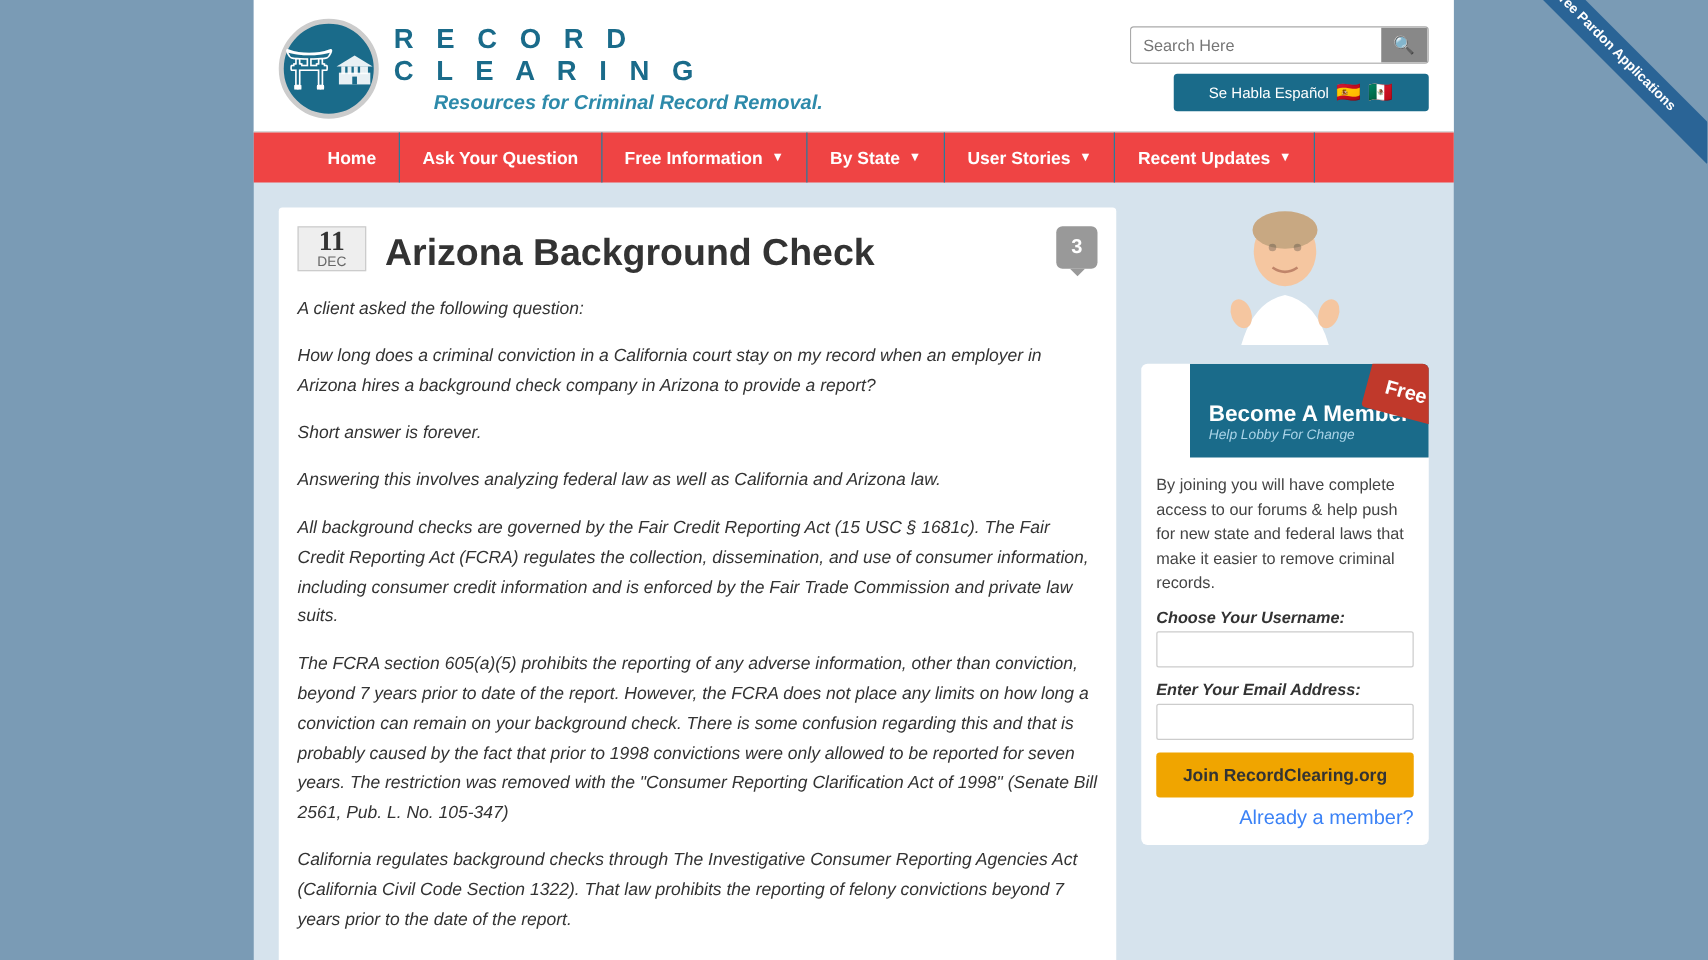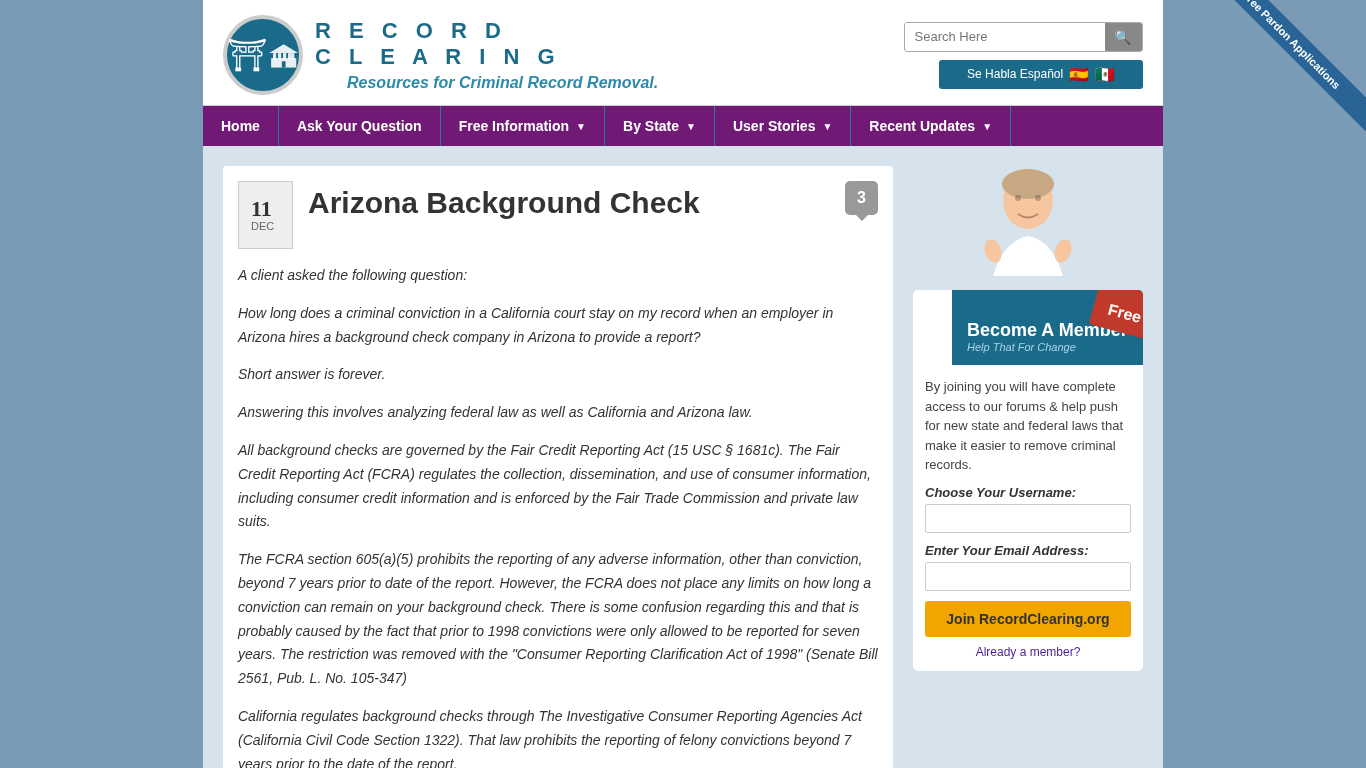--- a/index.html
+++ b/index.html
@@ -137,23 +137,24 @@
       font-size: 12px;
       font-family: Arial, sans-serif;
       display: flex;
       align-items: center;
       gap: 6px;
     }
     .flag-emoji { font-size: 16px; }
 
     
     .nav-bar {
-      background: #701a75;
+      background: #ef4444;
       display: flex;
       align-items: stretch;
+      padding-left: 41px;
     }
     .nav-item {
       color: white;
       padding: 12px 18px;
       font-family: Arial, sans-serif;
       font-size: 14px;
       font-weight: bold;
       cursor: pointer;
       display: flex;
       align-items: center;
@@ -183,21 +184,22 @@
     }
     .article-header {
       display: flex;
       align-items: flex-start;
       padding: 15px 15px 0;
       gap: 15px;
     }
     .date-box {
       background: #eee;
       border: 1px solid #ccc;
-      padding: 16px 12px;
+      padding: 0 12px;
+      text-align: center;
       min-width: 55px;
       flex-shrink: 0;
     }
     .date-day {
       font-size: 22px;
       font-weight: bold;
       color: #333;
       line-height: 1;
     }
     .date-month {
@@ -327,23 +329,23 @@
       padding: 10px;
       font-size: 14px;
       font-weight: bold;
       color: #333;
       cursor: pointer;
       border-radius: 3px;
       font-family: Arial, sans-serif;
       margin-bottom: 8px;
     }
     .already-member {
-      text-align: center;
-      color: #4c1d95;
-      font-size: 12px;
+      text-align: right;
+      color: #3b82f6;
+      font-size: 16px;
       font-family: Arial, sans-serif;
       cursor: pointer;
     }
   </style>
 </head>
 <body>
 
 <div class="corner-ribbon">
   <div class="corner-ribbon-text">Free Pardon Applications</div>
 </div>
@@ -447,21 +449,21 @@
           <circle cx="90" cy="32" r="3" fill="#333" opacity="0.3"></circle>
           <path d="M70 48 Q80 55 90 48" stroke="#c0856a" stroke-width="2" fill="none"></path>
 
           <ellipse cx="45" cy="85" rx="8" ry="12" fill="#f5c6a0" transform="rotate(-20, 45, 85)"></ellipse>
           <ellipse cx="115" cy="85" rx="8" ry="12" fill="#f5c6a0" transform="rotate(20, 115, 85)"></ellipse>
         </svg>
       </div>
       <div class="member-box">
         <div class="member-header">
           <div class="member-title">Become A Member</div>
-          <div class="member-subtitle">Help That For Change</div>
+          <div class="member-subtitle">Help Lobby For Change</div>
           <div class="free-badge">Free</div>
         </div>
         <div class="member-body">
           <p>By joining you will have complete access to our forums &amp; help push for new state and federal laws that make it easier to remove criminal records.</p>
           <label class="form-label">Choose Your Username:</label>
           <input class="form-input" type="text" style="">
           <label class="form-label">Enter Your Email Address:</label>
           <input class="form-input" type="email" style="">
           <button class="join-btn">Join RecordClearing.org</button>
           <div class="already-member">Already a member?</div>

